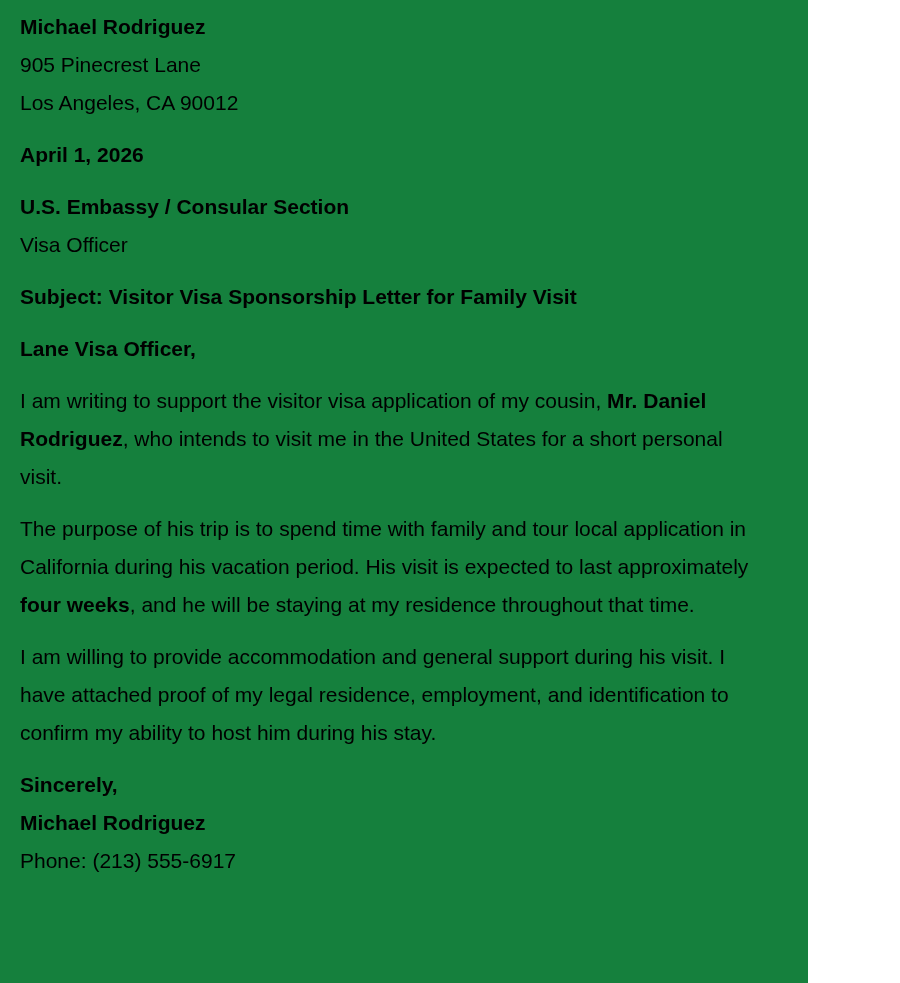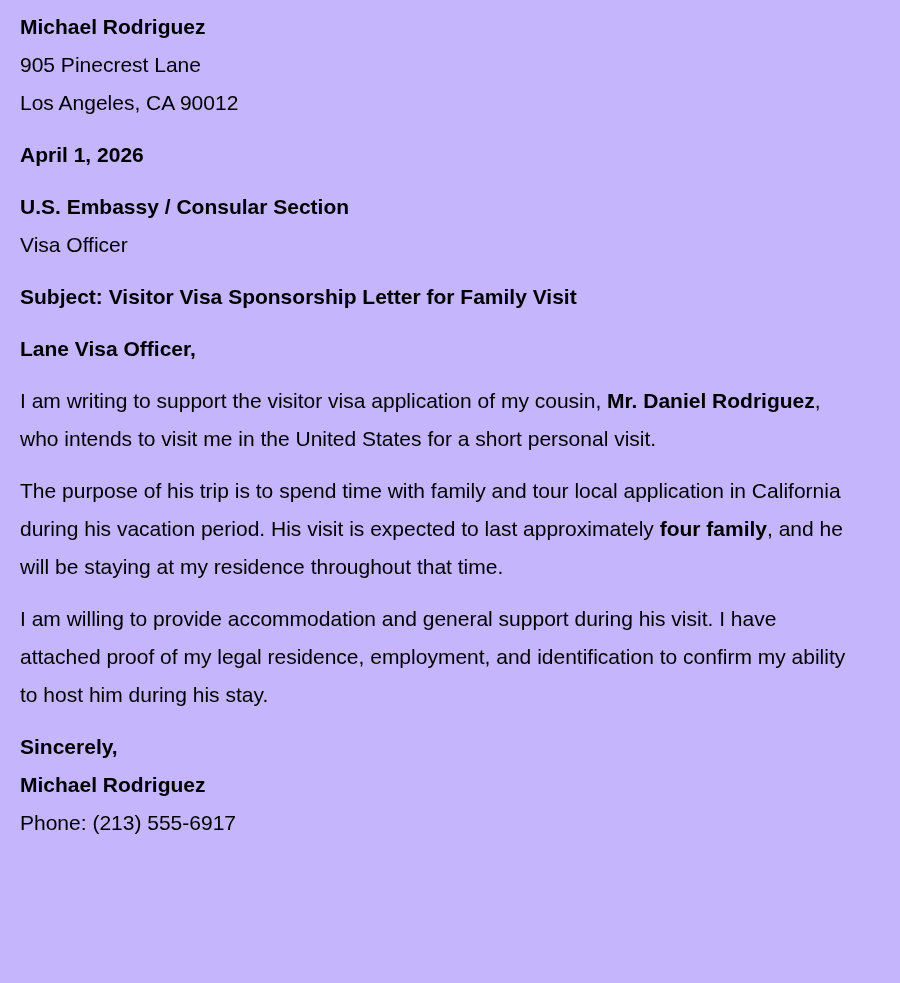--- a/index.html
+++ b/index.html
@@ -1,25 +1,25 @@
 <!DOCTYPE html>
 <html><head>
 <meta charset="utf-8">
 <style>
   html, body {
     margin: 0;
     padding: 0;
     background: #ffffff;
   }
   .page {
-    width: 900px;
+    width: 808px;
     height: 983px;
     box-sizing: border-box;
     padding: 8px 34px 10px 20px;
-    background: #c4b5fd;
+    background: #15803d;
     color: #000000;
     font-family: "Liberation Sans", "DejaVu Sans", sans-serif;
     font-size: 21px;
     line-height: 38px;
     overflow: hidden;
   }
   .block {
     margin: 0 0 14px 0;
   }
   .block p, .para {
@@ -55,21 +55,21 @@
   <div class="block">
     <p class="b">Subject: Visitor Visa Sponsorship Letter for Family Visit</p>
   </div>
 
   <div class="block">
     <p class="b">Lane Visa Officer,</p>
   </div>
 
   <div>
       <p class="para"><span>I am writing to support the visitor visa application of my cousin, </span><span class="b">Mr. Daniel Rodriguez</span><span>, who intends to visit me in the United States for a short personal visit.</span></p>
-      <p class="para"><span>The purpose of his trip is to spend time with family and tour local application in California during his vacation period. His visit is expected to last approximately </span><span class="b">four family</span><span>, and he will be staying at my residence throughout that time.</span></p>
+      <p class="para"><span>The purpose of his trip is to spend time with family and tour local application in California during his vacation period. His visit is expected to last approximately </span><span class="b">four weeks</span><span>, and he will be staying at my residence throughout that time.</span></p>
       <p class="para"><span>I am willing to provide accommodation and general support during his visit. I have attached proof of my legal residence, employment, and identification to confirm my ability to host him during his stay.</span></p>
     </div>
 
   <div class="block">
     <p class="b">Sincerely,</p>
     <p class="b">Michael Rodriguez</p>
     <p>Phone: (213) 555-6917</p>
   </div>
 
 </div>

